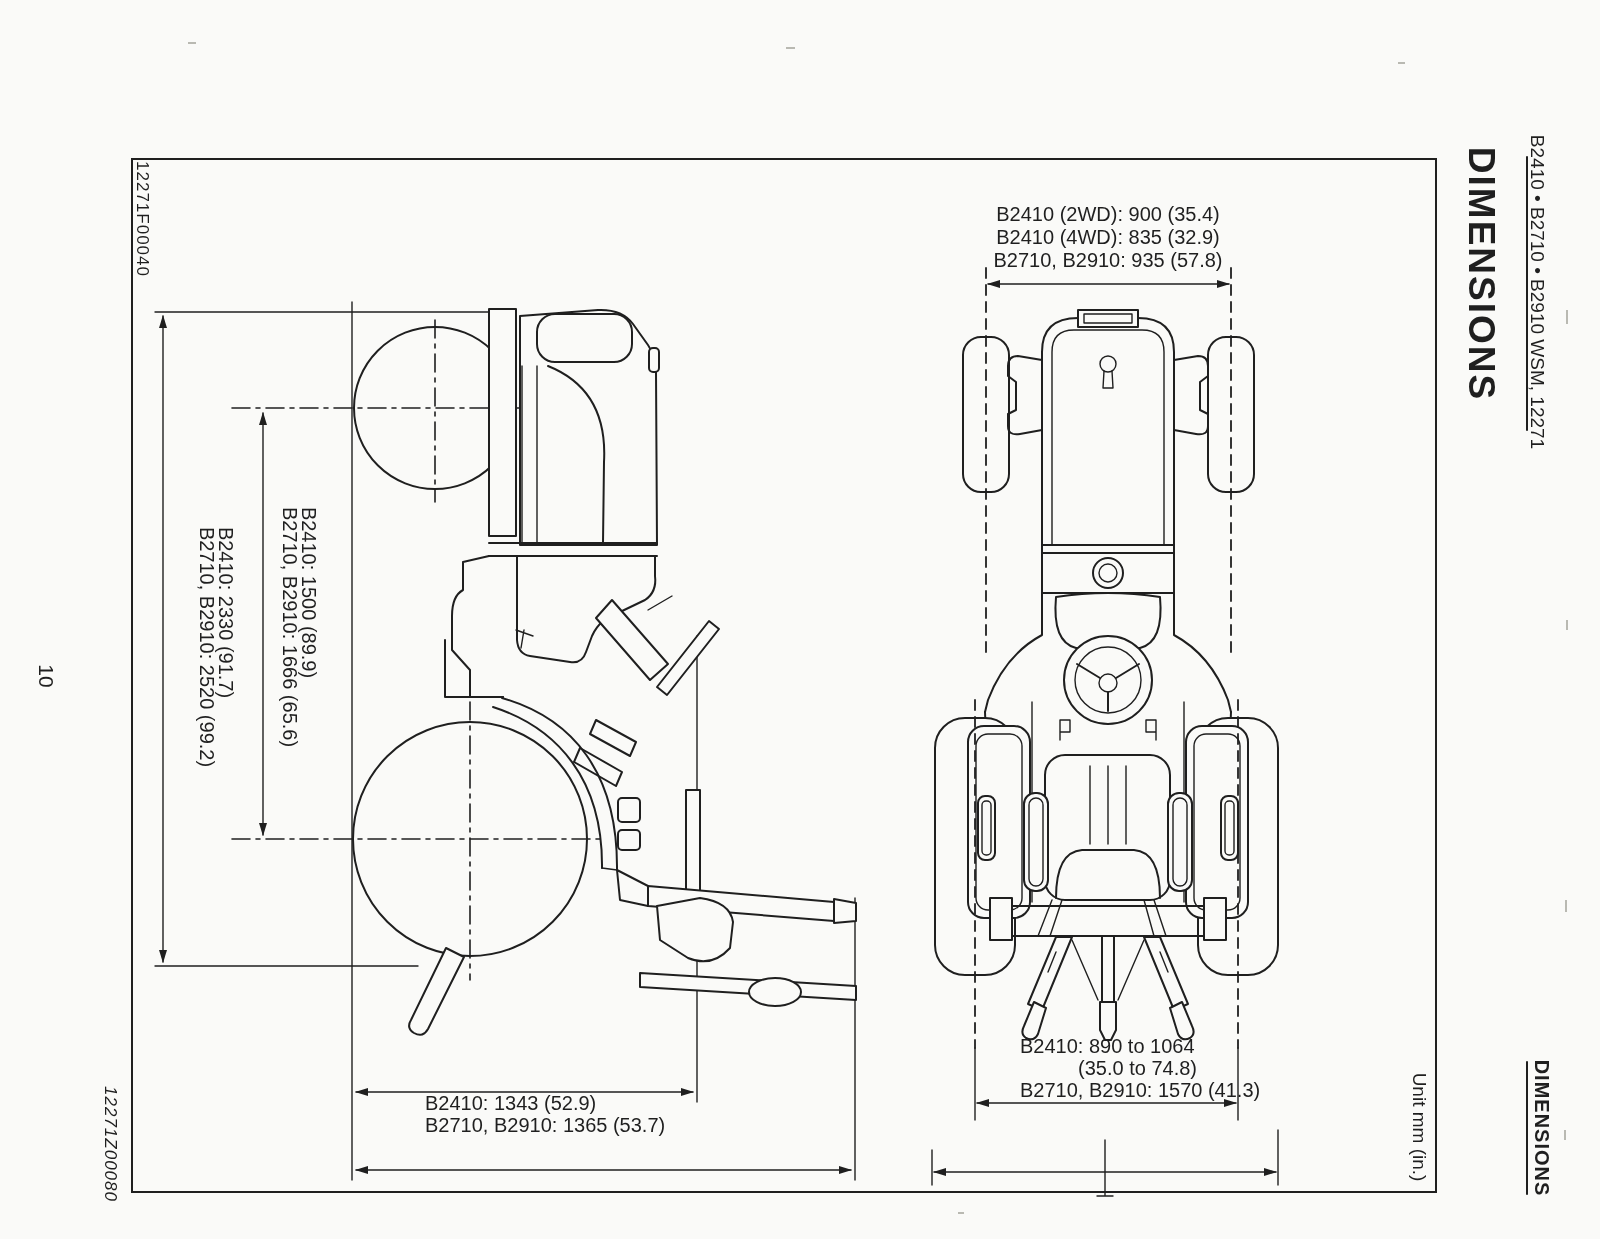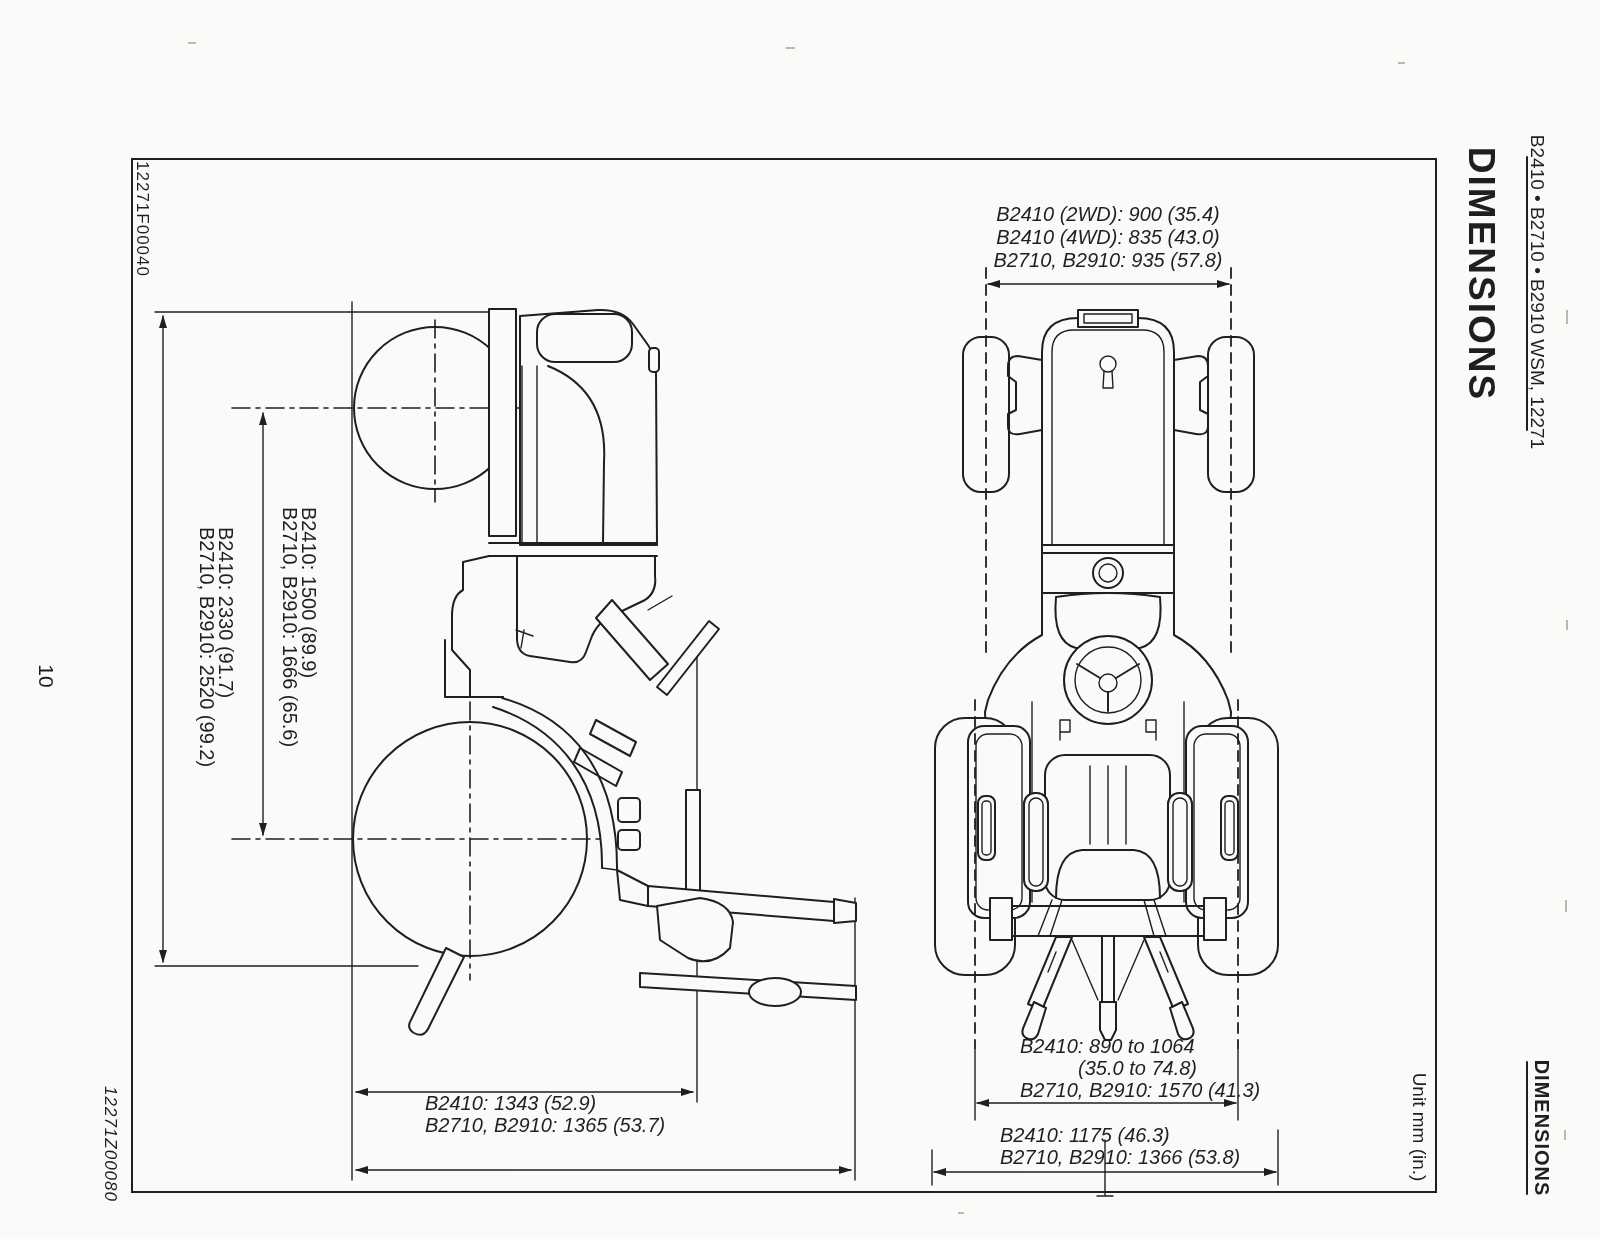--- a/index.html
+++ b/index.html
@@ -11,21 +11,21 @@
     position:absolute;left:131px;top:158px;width:1302px;height:1031px;
     border:2.5px solid #1f1f1f;background:transparent;
   }
   svg.art{position:absolute;left:0;top:0;}
   .ln{stroke:#1f1f1f;stroke-width:2;fill:none;stroke-linecap:round;stroke-linejoin:round;}
   .pf{fill:#fafaf8;}
   .thin{stroke-width:1.4;}
   .dsh{stroke-dasharray:10 7;stroke-width:1.8;}
   .cdash{stroke-dasharray:18 6 4 6;stroke-width:1.6;}
   .hlabel{position:absolute;font-size:20px;line-height:23px;white-space:nowrap;}
-  .hlabel span{display:block;font-style:italic;}
+  .hlabel span{display:block;}
   .vtext{position:absolute;transform:translate(-50%,-50%) rotate(90deg);white-space:nowrap;
          font-size:20px;line-height:19px;}
   .vtext span{display:block;white-space:nowrap;}
   .code{font-size:17px;letter-spacing:1px;}
   .ital{font-style:italic;}
   .bigtitle{font-size:37px;font-weight:bold;letter-spacing:2px;}
   .hdr{font-size:19px;}
   .ftr{font-size:20px;font-weight:bold;letter-spacing:1px;}
   .pgnum{font-size:21px;}
   .unit{font-size:19px;}
@@ -205,40 +205,36 @@
       <line class="ln thin" x1="1278" y1="1130" x2="1278" y2="1185"></line>
       <line class="ln thin" x1="934" y1="1172" x2="1276" y2="1172" marker-start="url(#ah)" marker-end="url(#ah)"></line>
     </g>
 
     <line class="ln" x1="1527" y1="157" x2="1527" y2="430"></line>
     <line class="ln" x1="1527" y1="1062" x2="1527" y2="1194"></line>
   </svg>
 
   <div class="hlabel" style="left:958px;top:203px;width:300px;text-align:center;">
     <span>B2410 (2WD): 900 (35.4)</span>
-    <span>B2410 (4WD): 835 (43.0)</span>
+    <span>B2410 (4WD): 835 (32.9)</span>
     <span>B2710, B2910: 935 (57.8)</span>
   </div>
 
   <div class="hlabel" style="left:425px;top:1044px;line-height:22px;margin-top:48px;">
     <span>B2410: 1343 (52.9)</span>
     <span>B2710, B2910: 1365 (53.7)</span>
   </div>
 
 
   <div class="hlabel" style="left:1020px;top:1035px;line-height:22px;">
     <span>B2410: 890 to 1064</span>
     <span style="padding-left:58px;">(35.0 to 74.8)</span>
     <span>B2710, B2910: 1570 (41.3)</span>
   </div>
 
-  <div class="hlabel" style="left:1000px;top:1124px;line-height:22px;">
-    <span>B2410: 1175 (46.3)</span>
-    <span>B2710, B2910: 1366 (53.8)</span>
-  </div>
 
   <div class="vtext" style="left:216px;top:647px;">
     <span>B2410: 2330 (91.7)</span>
     <span>B2710, B2910: 2520 (99.2)</span>
   </div>
 
   <div class="vtext" style="left:299px;top:627px;">
     <span>B2410: 1500 (89.9)</span>
     <span>B2710, B2910: 1666 (65.6)</span>
   </div>

